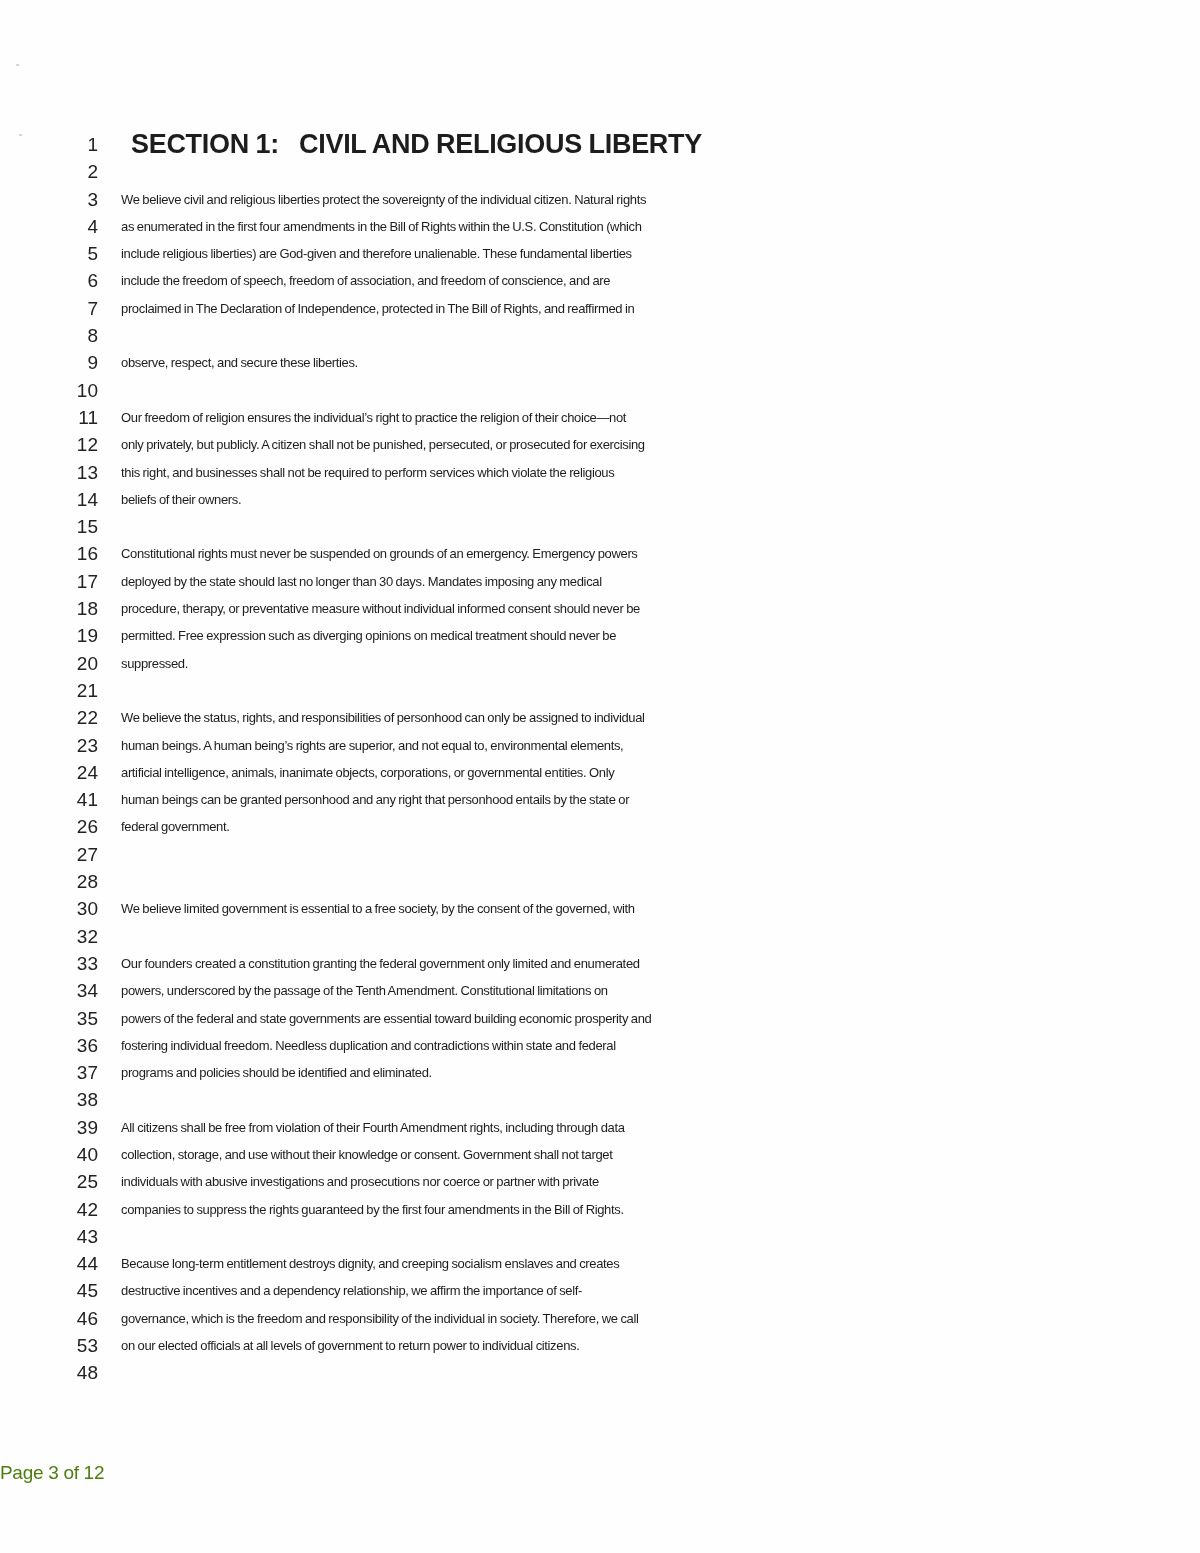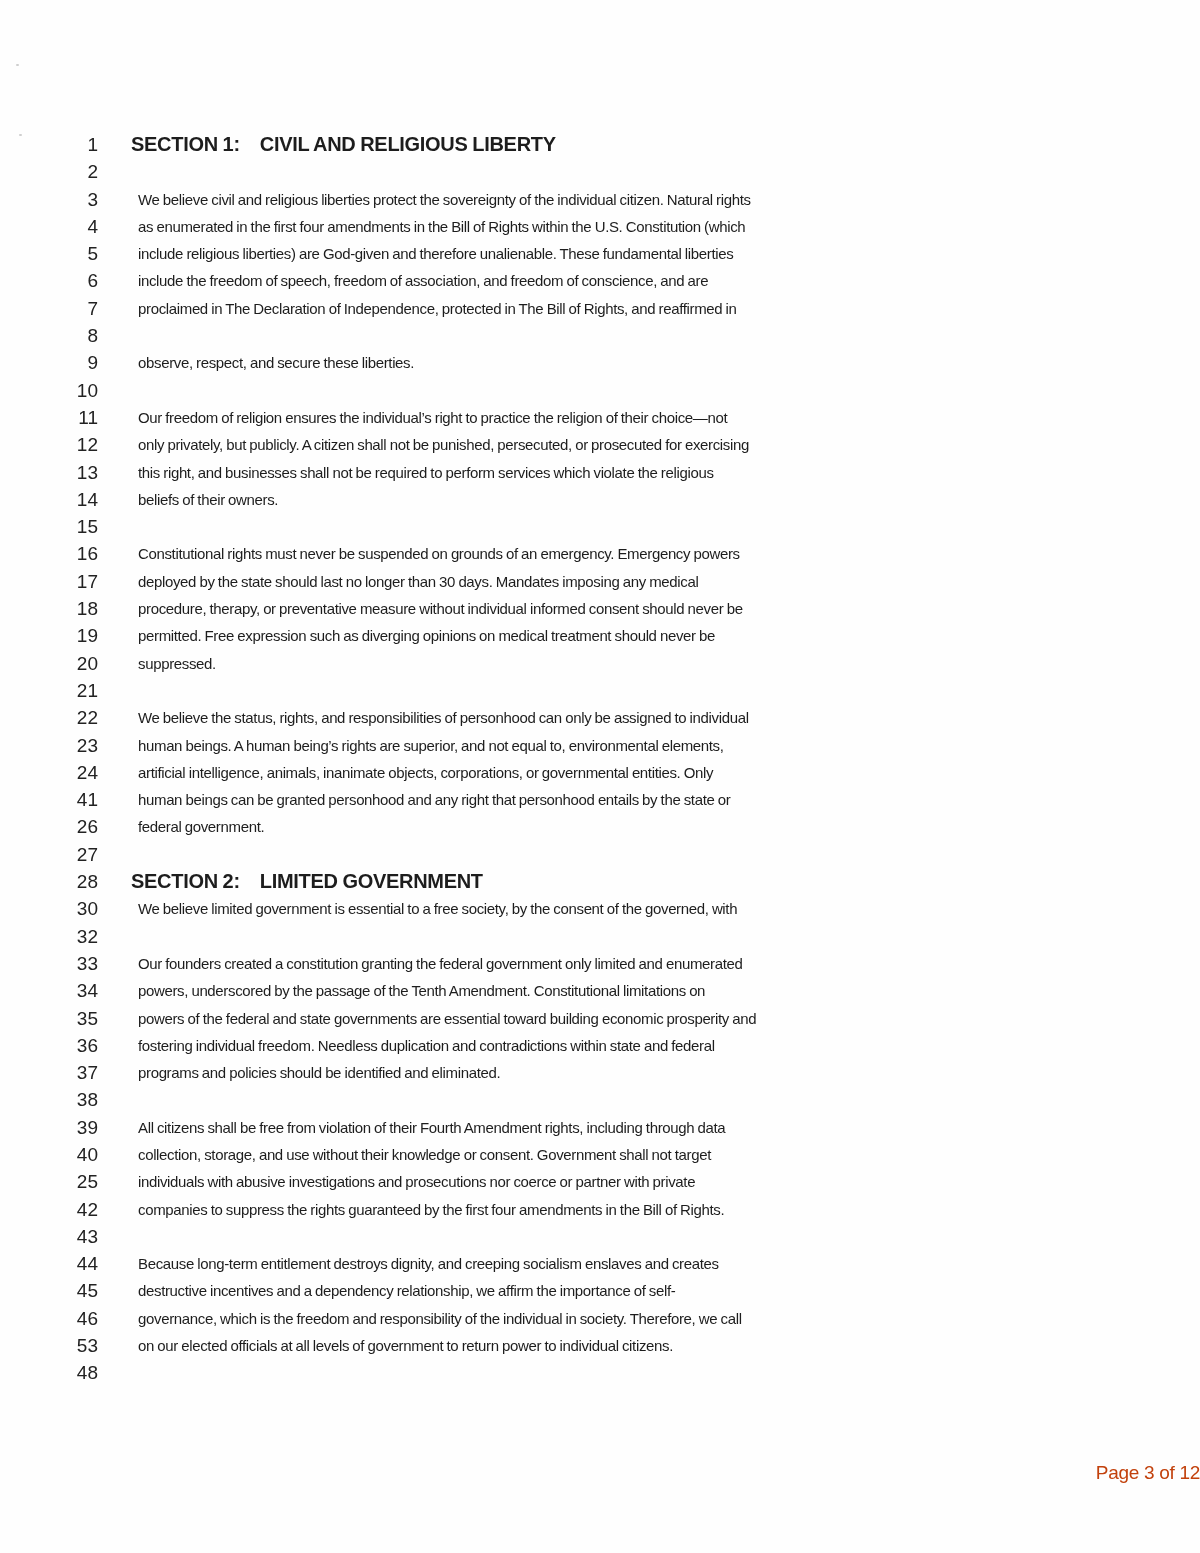--- a/index.html
+++ b/index.html
@@ -2,25 +2,25 @@
 <html><head>
   <meta charset="utf-8">
   <style>
     html, body { margin: 0; padding: 0; background: #ffffff; }
     body { width: 1200px; height: 1553px; position: relative; overflow: hidden;
            font-family: "Liberation Sans", sans-serif; color: #1f1f1f; }
     .page { position: absolute; left: 0; top: 0; width: 1200px; height: 1553px; background: #fefefe; }
     .lines { position: absolute; left: 0; top: 131px; width: 1200px; }
     .line { position: relative; height: 27.3px; line-height: 27.3px; white-space: nowrap; }
     .ln { position: absolute; left: 70px; width: 28px; text-align: right; font-size: 19px; color: #222; }
-    .txt { position: absolute; left: 138px; font-size: 15px; letter-spacing: -0.35px; word-spacing: -0.5px; color: #1d1d1d; }
-    .txt.heading { font-weight: bold; font-size: 20px; letter-spacing: -0.3px; left: 131px; }
+    .txt { position: absolute; left: 121px; font-size: 13px; letter-spacing: -0.35px; word-spacing: -0.5px; color: #1d1d1d; }
+    .txt.heading { font-weight: bold; font-size: 27px; letter-spacing: -0.3px; left: 131px; }
     .txt.heading .gap { display: inline-block; width: 20px; }
-    .footer { position: absolute; top: 1462px; left: 0; width: 1200px; text-align: right;
-              font-size: 19px; letter-spacing: -0.3px; color: #c2410c; }
+    .footer { position: absolute; top: 1462px; left: 0; width: 1200px; text-align: left;
+              font-size: 19px; letter-spacing: -0.3px; color: #4d7c0f; }
     .speck { position: absolute; width: 3px; height: 2px; background: #cfcfcf; border-radius: 1px; }
   </style>
 </head>
 <body>
 
 <div class="page">
   <div class="speck" style="left:16px;top:64px;"></div>
   <div class="speck" style="left:19px;top:134px;"></div>
   <div class="lines" id="lines">
       <div class="line">
@@ -120,21 +120,20 @@
       </div>
       <div class="line">
         <span class="ln">26</span>
         <span class="txt">federal government.</span>
       </div>
       <div class="line">
         <span class="ln">27</span>
       </div>
       <div class="line">
         <span class="ln">28</span>
-        <span class="txt heading"><span>SECTION 2:</span><span class="gap"></span><span>LIMITED GOVERNMENT</span></span>
       </div>
       <div class="line">
         <span class="ln">30</span>
         <span class="txt">We believe limited government is essential to a free society, by the consent of the governed, with</span>
       </div>
       <div class="line">
         <span class="ln">32</span>
       </div>
       <div class="line">
         <span class="ln">33</span>

